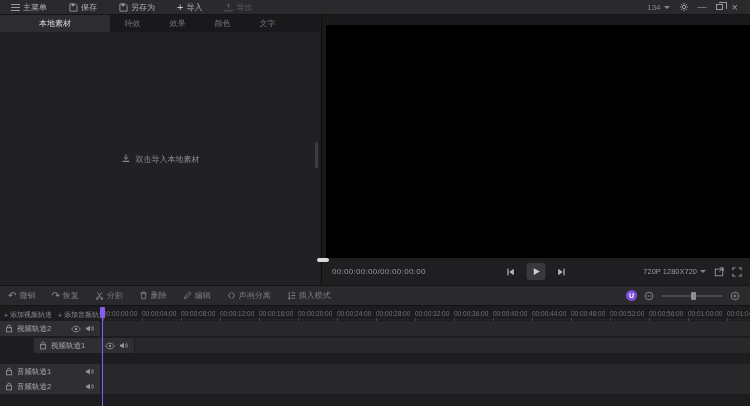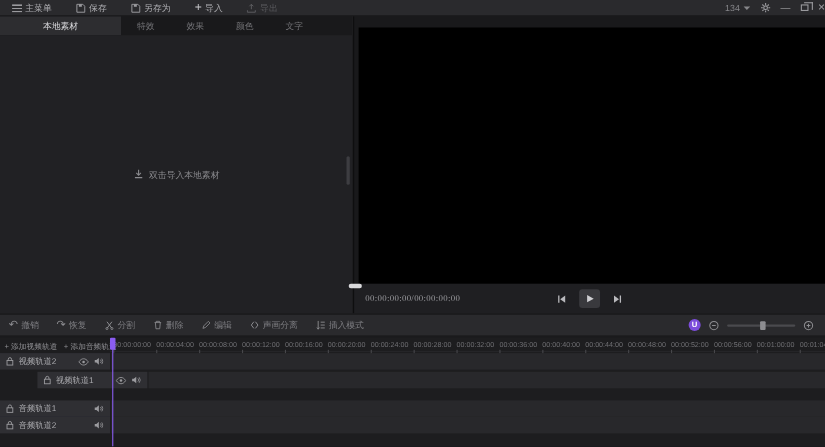--- a/index.html
+++ b/index.html
@@ -15,21 +15,21 @@
   svg { display:block; }
 
   
   .titlebar{position:absolute;top:0;left:0;right:0;height:15px;background:#2a2a2d;
     border-bottom:1px solid #141416;display:flex;align-items:center;}
   .tb-btn{display:flex;align-items:center;gap:3px;height:100%;padding:0 11px;
     font-size:8px;color:#aeaeb2;cursor:default;}
   .tb-btn.disabled{color:#5c5c60;}
   .menu-lines{width:9px;height:7px;background:
     linear-gradient(#9a9a9e 0 1px,transparent 1px 3px,#9a9a9e 3px 4px,transparent 4px 6px,#9a9a9e 6px 7px);}
-  .tb-right{margin-left:auto;display:flex;align-items:center;gap:9px;padding-right:0;}
+  .tb-right{margin-left:auto;display:flex;align-items:center;gap:9px;padding-right:12px;}
   .tb-counter{display:flex;align-items:center;gap:3px;font-size:8px;color:#86868a;}
   .caret{width:0;height:0;border-left:3px solid transparent;border-right:3px solid transparent;
     border-top:3px solid #86868a;}
   .winctl{color:#9a9a9e;font-size:9px;line-height:1;display:flex;align-items:center;}
   .restore-box{width:7px;height:6px;border:1px solid #9a9a9e;position:relative;}
   .restore-box::before{content:"";position:absolute;top:-3px;left:2px;width:7px;height:6px;
     border:1px solid #9a9a9e;border-bottom:none;border-left:none;}
 
   
   .tabbar{position:absolute;top:15px;left:0;width:320px;height:17px;background:#19191b;display:flex;}
@@ -41,21 +41,21 @@
   .media-panel{position:absolute;top:32px;left:0;width:320px;height:253px;background:#212124;}
   .media-hint{position:absolute;left:0;right:0;top:50%;transform:translateY(-50%);
     display:flex;align-items:center;justify-content:center;gap:5px;font-size:8px;color:#8b8b8f;}
   .media-scrollthumb{position:absolute;right:2px;top:110px;width:3px;height:26px;
     background:#3d3d41;border-radius:2px;}
 
   
   .preview-panel{position:absolute;top:15px;left:321px;right:0;height:270px;
     background:#19191b;border-left:1px solid #0e0e0f;}
   .video-canvas{position:absolute;top:10px;left:4px;right:0;height:233px;background:#000;}
-  .preview-controls{position:absolute;left:0;right:0;bottom:0;height:27px;background:#1f1f22;font-family:Liberation Serif, serif;}
+  .preview-controls{position:absolute;left:0;right:0;bottom:0;height:27px;background:#1f1f22;}
   .timecode{position:absolute;left:10px;top:9px;font-size:8px;color:#9a9a9e;letter-spacing:.3px;}
   .transport{position:absolute;left:50%;top:0;height:100%;transform:translateX(-50%);
     display:flex;align-items:center;gap:11px;}
   .play-btn{width:19px;height:17px;background:#39393d;border-radius:3px;
     display:flex;align-items:center;justify-content:center;}
   .pv-right{position:absolute;right:8px;top:0;height:100%;display:flex;align-items:center;gap:8px;}
   .res-select{display:flex;align-items:center;gap:3px;font-size:7.5px;color:#9a9a9e;}
   .nub{position:absolute;left:-5px;bottom:23px;width:12px;height:4px;background:#d9d9db;border-radius:2px;}
 
   
@@ -174,20 +174,33 @@
       <div class="play-btn">
         <svg width="9" height="9" viewBox="0 0 12 12">
           <path d="M3 1.5l8 4.5-8 4.5z" fill="#cfcfd3"></path>
         </svg>
       </div>
       <svg width="10" height="10" viewBox="0 0 12 12">
         <path d="M9 2v8" stroke="#b9b9bd" stroke-width="1.4"></path>
         <path d="M2 2l5.5 4L2 10z" fill="#b9b9bd"></path>
       </svg>
     </div>
+    <div class="pv-right">
+      <div class="res-select">
+        <span>720P 1280X720</span>
+        <span class="caret"></span>
+      </div>
+      <svg width="10" height="10" viewBox="0 0 12 12">
+        <rect x="1.5" y="2.5" width="9" height="8" fill="none" stroke="#9a9a9e" stroke-width="1.1"></rect>
+        <path d="M7 1h4v4M11 1L6.5 5.5" stroke="#9a9a9e" stroke-width="1.1" fill="none"></path>
+      </svg>
+      <svg width="10" height="10" viewBox="0 0 12 12">
+        <path d="M1 4V1h3M8 1h3v3M11 8v3H8M4 11H1V8" fill="none" stroke="#9a9a9e" stroke-width="1.2"></path>
+      </svg>
+    </div>
   </div>
   <div class="nub"></div>
 </div>
 
 <div class="toolbar">
   <div class="tool">
     <span class="glyph">↶</span>
     <span>撤销</span>
   </div>
   <div class="tool">

